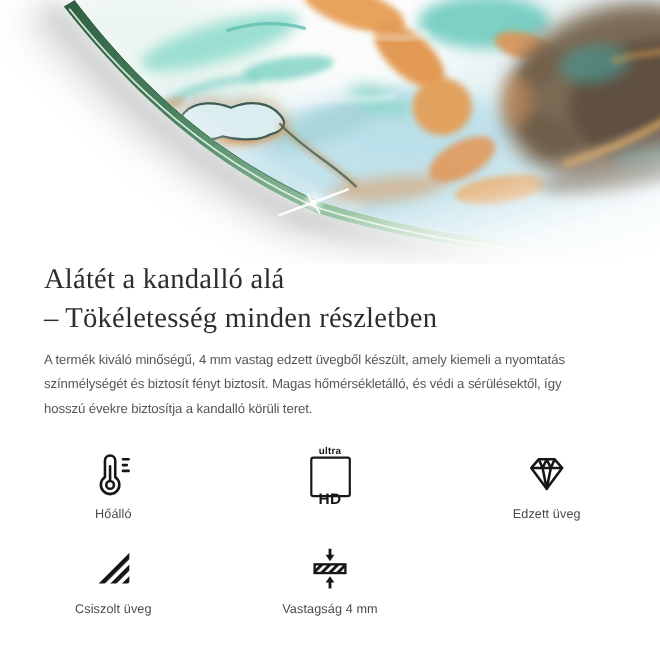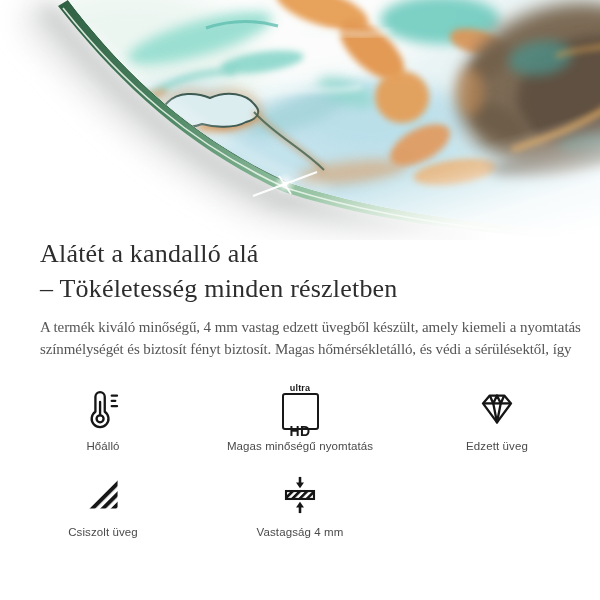--- a/index.html
+++ b/index.html
@@ -8,21 +8,21 @@
     font-family:"Liberation Sans",sans-serif;color:#2d2d2d;
   }
   .hero{width:600px;height:240px;position:relative;}
   .hero svg{display:block;}
   .content{padding:0 40px;}
   h1{
     margin:-4px 0 0;font-family:"Liberation Serif","DejaVu Serif",serif;
     font-weight:400;font-size:26px;line-height:35px;color:#2d2d2d;letter-spacing:.2px;
   }
   h1 span{display:block;}
-  .description{margin:10px 0 0;font-size:15px;line-height:22px;color:#555555;letter-spacing:-0.1px;font-family:Liberation Serif, serif;}
+  .description{margin:10px 0 0;font-size:12px;line-height:22px;color:#555555;letter-spacing:-0.1px;}
   .description span{display:block;white-space:nowrap;}
   .features{
     display:grid;grid-template-columns:206px 188px 206px;row-gap:18px;margin-top:24px;width:600px;
   }
   .feature{display:flex;flex-direction:column;align-items:center;}
   .icon-wrap{height:46px;display:flex;align-items:flex-end;justify-content:center;}
   .feature-label{margin-top:10px;font-size:11.5px;color:#4a4a4a;letter-spacing:.1px;}
   .uhd-box{
     width:33px;height:33px;border:2.5px solid #181818;border-radius:3px;
     display:flex;flex-direction:column;align-items:center;justify-content:center;color:#181818;gap:31px;
@@ -154,20 +154,21 @@
   </div>
 
   <div class="content">
     <h1>
       <span>Alátét a kandalló alá</span>
       <span>– Tökéletesség minden részletben</span>
     </h1>
     <p class="description">
       <span>A termék kiváló minőségű, 4 mm vastag edzett üvegből készült, amely kiemeli a nyomtatás</span>
       <span>színmélységét és biztosít fényt biztosít. Magas hőmérsékletálló, és védi a sérülésektől, így</span>
+      <span>hosszú évekre biztosítja a kandalló körüli teret.</span>
     </p>
   </div>
 
   <div class="features">
 
     <div class="feature">
       <div class="icon-wrap">
         <svg width="42" height="42" viewBox="0 0 36 36">
           <path class="ico" d="M11.5,20.4 V7.5 a4,4 0 0 1 8,0 V20.4 a7.2,7.2 0 1 1 -8,0 Z" stroke-linejoin="round"></path>
           <circle class="ico" cx="15.5" cy="26.4" r="3"></circle>
@@ -178,21 +179,20 @@
       <div class="feature-label">Hőálló</div>
     </div>
 
     <div class="feature">
       <div class="icon-wrap">
         <div class="uhd-box">
           <span class="uhd-top">ultra</span>
           <span class="uhd-bottom">HD</span>
         </div>
       </div>
-      <div class="feature-label">Magas minőségű nyomtatás</div>
     </div>
 
 
     <div class="feature">
       <div class="icon-wrap">
         <svg width="42" height="42" viewBox="0 0 36 36">
           <g class="ico" stroke-width="1.7" stroke-linejoin="round">
             <path d="M11.8,6.5 H24.2 L30,13.2 L18,29.5 L6,13.2 Z"></path>
             <path d="M6,13.2 H30"></path>
             <path d="M11.8,6.5 L14.8,13.2 L18,6.5 L21.2,13.2 L24.2,6.5"></path>

